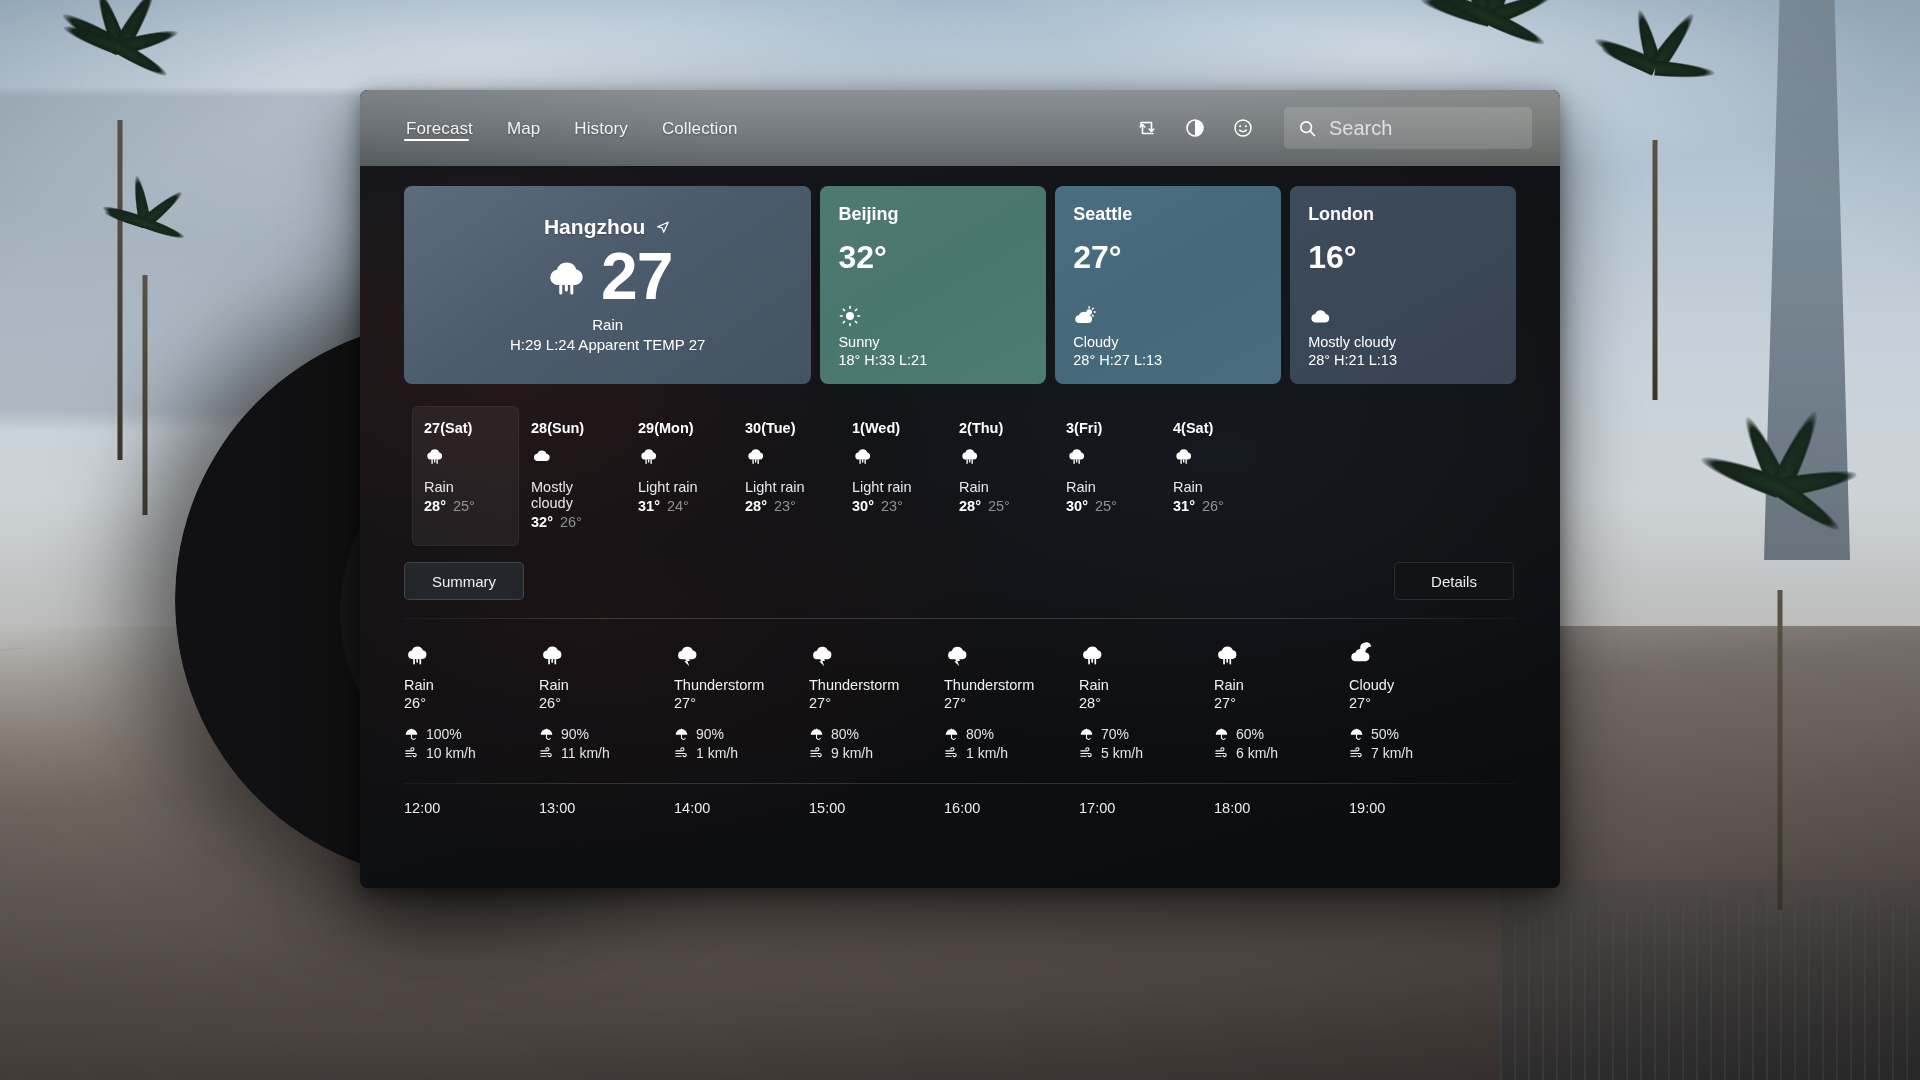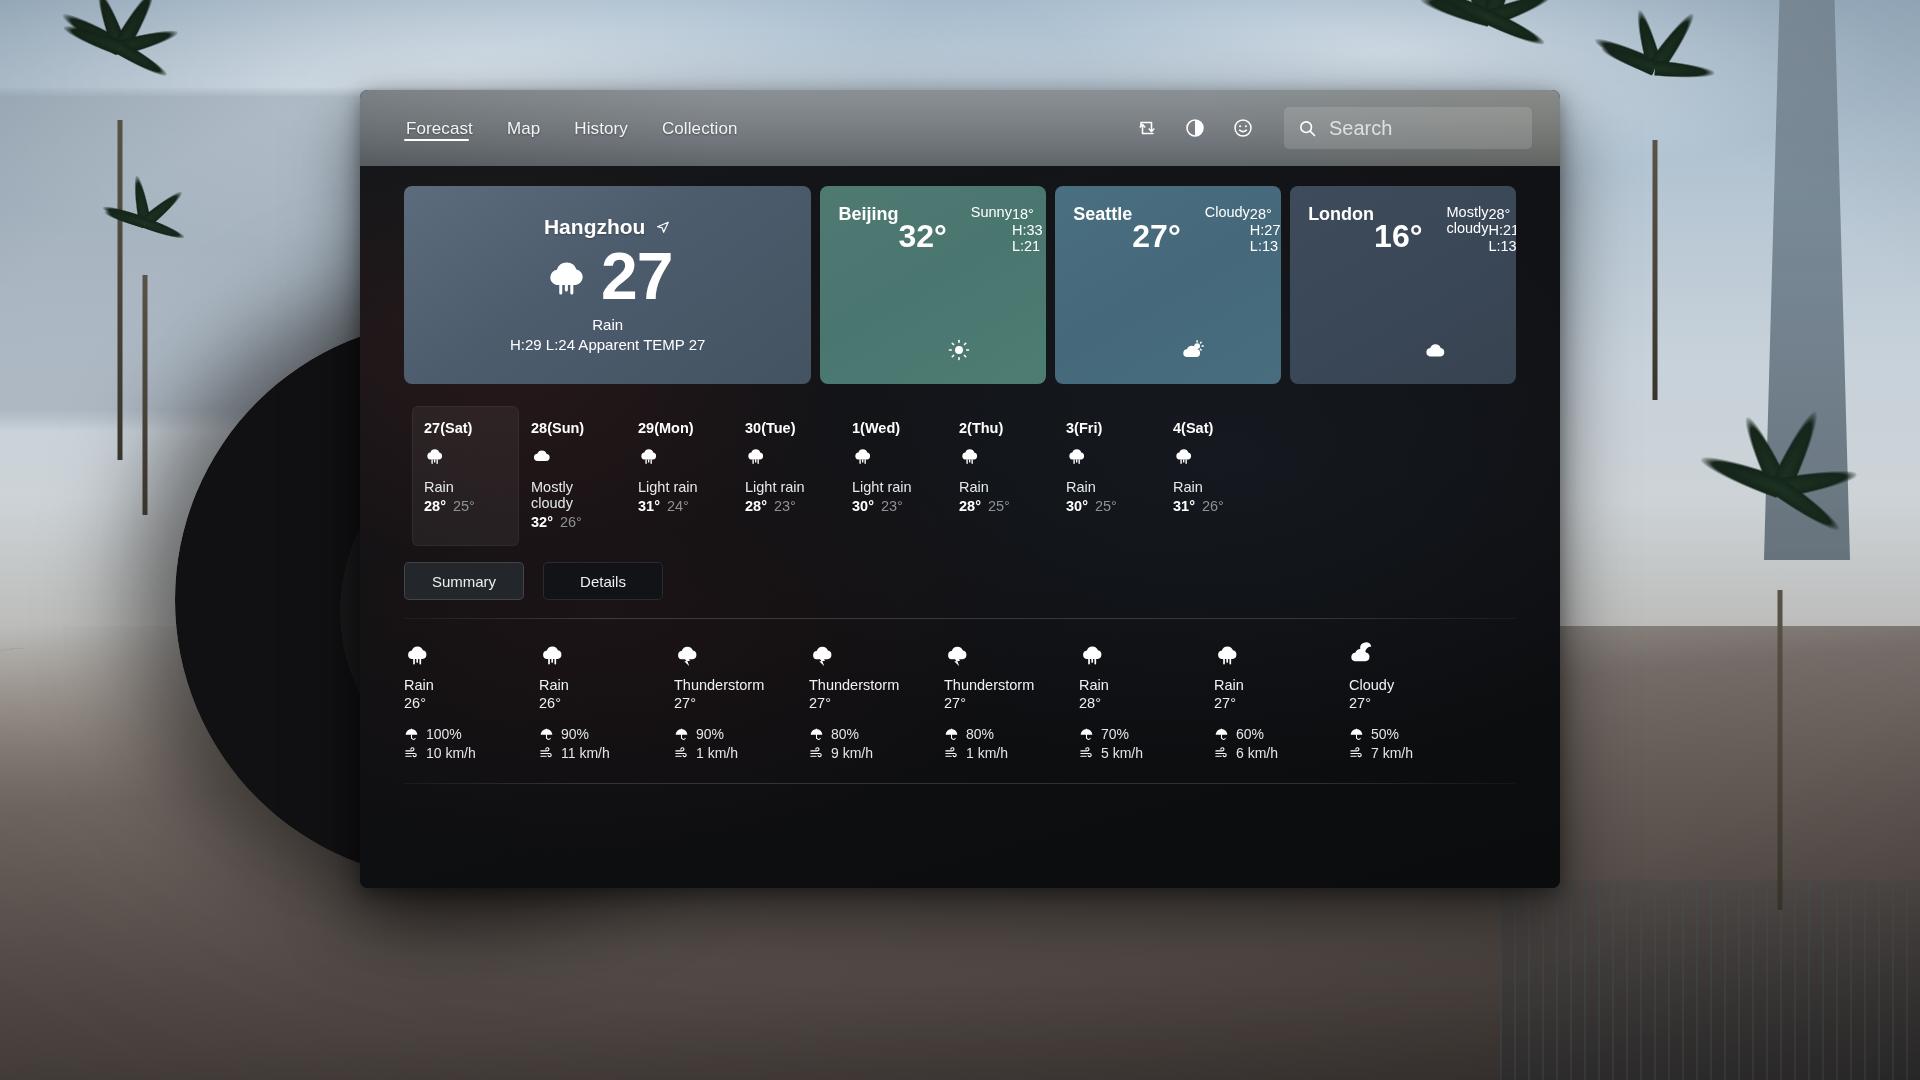--- a/index.html
+++ b/index.html
@@ -243,21 +243,21 @@
     text-shadow: 0 1px 2px rgba(0,0,0,.28);
   }
   .primary-mid { display: flex; align-items: center; gap: 12px; margin: 2px 0 6px; text-align: right; }
   .primary-temp { font-size: 66px; font-weight: bold; line-height: .96; letter-spacing: -1px; }
   .primary-cond { font-size: 15px; margin-top: 2px; }
   .primary-meta { font-size: 15px; margin-top: 3px; }
 
   .city-card.small {
     width: 228px; height: 198px;
     padding: 18px 18px 16px;
-    display: flex; flex-direction: row;
+    display: flex; flex-direction: column;
   }
   .city-card.small .c-name { font-size: 18px; font-weight: bold; }
   .city-card.small .c-temp { font-size: 32px; font-weight: bold; margin-top: 16px; line-height: 1; }
   .city-card.small .c-icon { margin-top: auto; margin-bottom: 6px; }
   .city-card.small .c-cond { font-size: 14.5px; }
   .city-card.small .c-meta { font-size: 14.5px; margin-top: 2px; }
 
   .card-beijing  { background: linear-gradient(150deg, #4f7a72 0%, #4a7670 48%, #4d7d72 100%); }
   .card-seattle  { background: linear-gradient(150deg, #4a6f80 0%, #45697a 50%, #476d7e 100%); }
   .card-london   { background: linear-gradient(150deg, #3d4b5c 0%, #3a4756 55%, #384351 100%); }
@@ -281,21 +281,21 @@
   }
   .day-date { font-size: 14.5px; font-weight: bold; color: #fff; }
   .day-icon { margin: 9px 0 12px; height: 22px; }
   .day-cond { font-size: 14.5px; color: #e6e8ea; }
   .day-temps { font-size: 14.5px; margin-top: 3px; }
   .day-hi { color: #ffffff; font-weight: bold; }
   .day-lo { color: #8e9296; margin-left: 7px; }
 
   
   #toggle-row {
-    display: flex; justify-content: flex-start; gap: 19px;
+    display: flex; justify-content: space-between; gap: 19px;
     margin-top: 16px; padding-right: 2px;
   }
   .toggle-btn {
     width: 120px; height: 38px;
     border-radius: 5px;
     border: 1px solid rgba(255,255,255,.10);
     background: #121317;
     color: #eceef0;
     font-size: 15px;
     font-family: "Liberation Sans", sans-serif;
@@ -885,15 +885,25 @@
                   <path d="M2.5 13.6 H9.6"></path>
                 </svg>
               </span>
               <span>7 km/h</span>
             </div>
           </div>
         </div>
 
       <div id="hour-divider"></div>
 
+      <div id="times">
+          <div class="time-cell">12:00</div>
+          <div class="time-cell">13:00</div>
+          <div class="time-cell">14:00</div>
+          <div class="time-cell">15:00</div>
+          <div class="time-cell">16:00</div>
+          <div class="time-cell">17:00</div>
+          <div class="time-cell">18:00</div>
+          <div class="time-cell">19:00</div>
+        </div>
     </div>
   </div>
 </div>
 
 </body></html>

